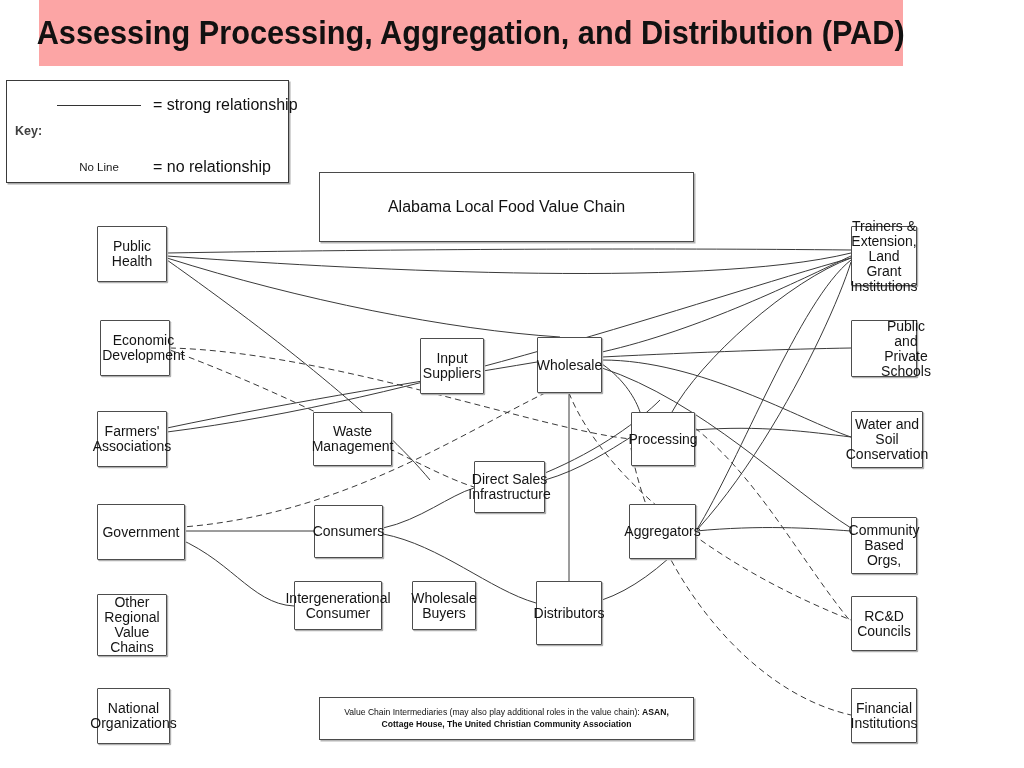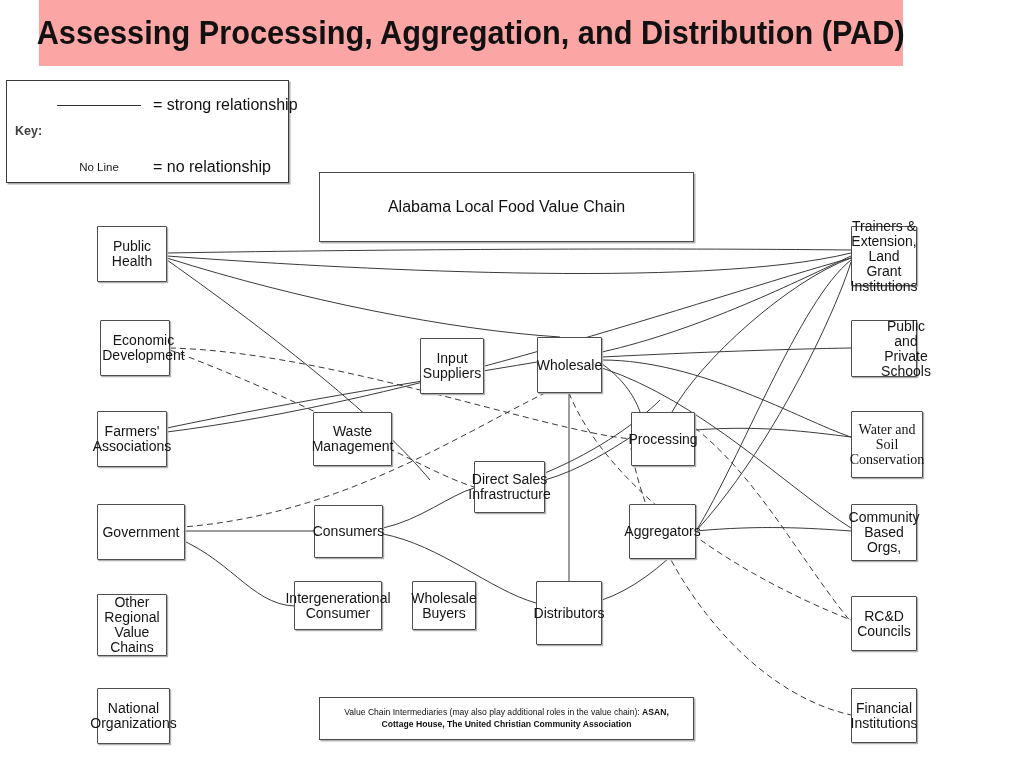--- a/index.html
+++ b/index.html
@@ -283,26 +283,26 @@
       <div class="node-label">Trainers &amp;
 Extension,
 Land Grant
 Institutions</div>
     </div>
     <div class="node" style="left: 851px; top: 254px; width: 66px; height: 57px; padding-left: 44px;">
       <div class="node-label">Public and
 Private
 Schools</div>
     </div>
-    <div class="node" style="left: 851px; top: 345px; width: 72px; height: 67px; font-family: Liberation Serif, serif;">
+    <div class="node" style="left: 851px; top: 345px; width: 72px; height: 57px;">
       <div class="node-label">Water and
 Soil
 Conservation</div>
     </div>
-    <div class="node" style="left: 851px; top: 438px; width: 66px; height: 57px;">
+    <div class="node" style="left: 851px; top: 451px; width: 66px; height: 57px;">
       <div class="node-label">Community
 Based
 Orgs,</div>
     </div>
     <div class="node" style="left: 851px; top: 530px; width: 66px; height: 55px;">
       <div class="node-label">RC&amp;D
 Councils</div>
     </div>
     <div class="node" style="left: 851px; top: 622px; width: 66px; height: 55px;">
       <div class="node-label">Financial

